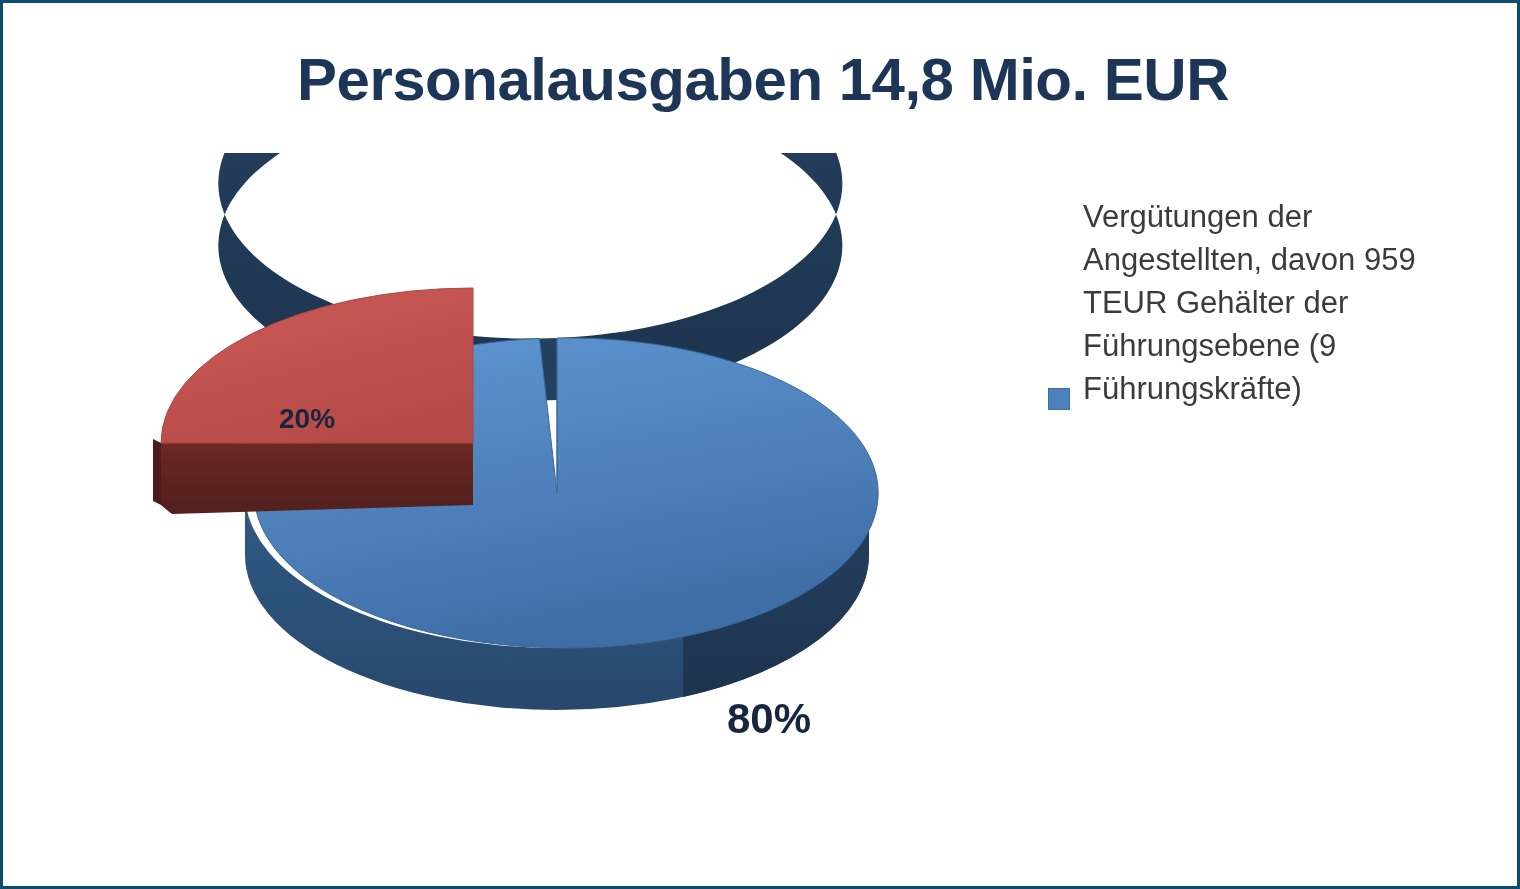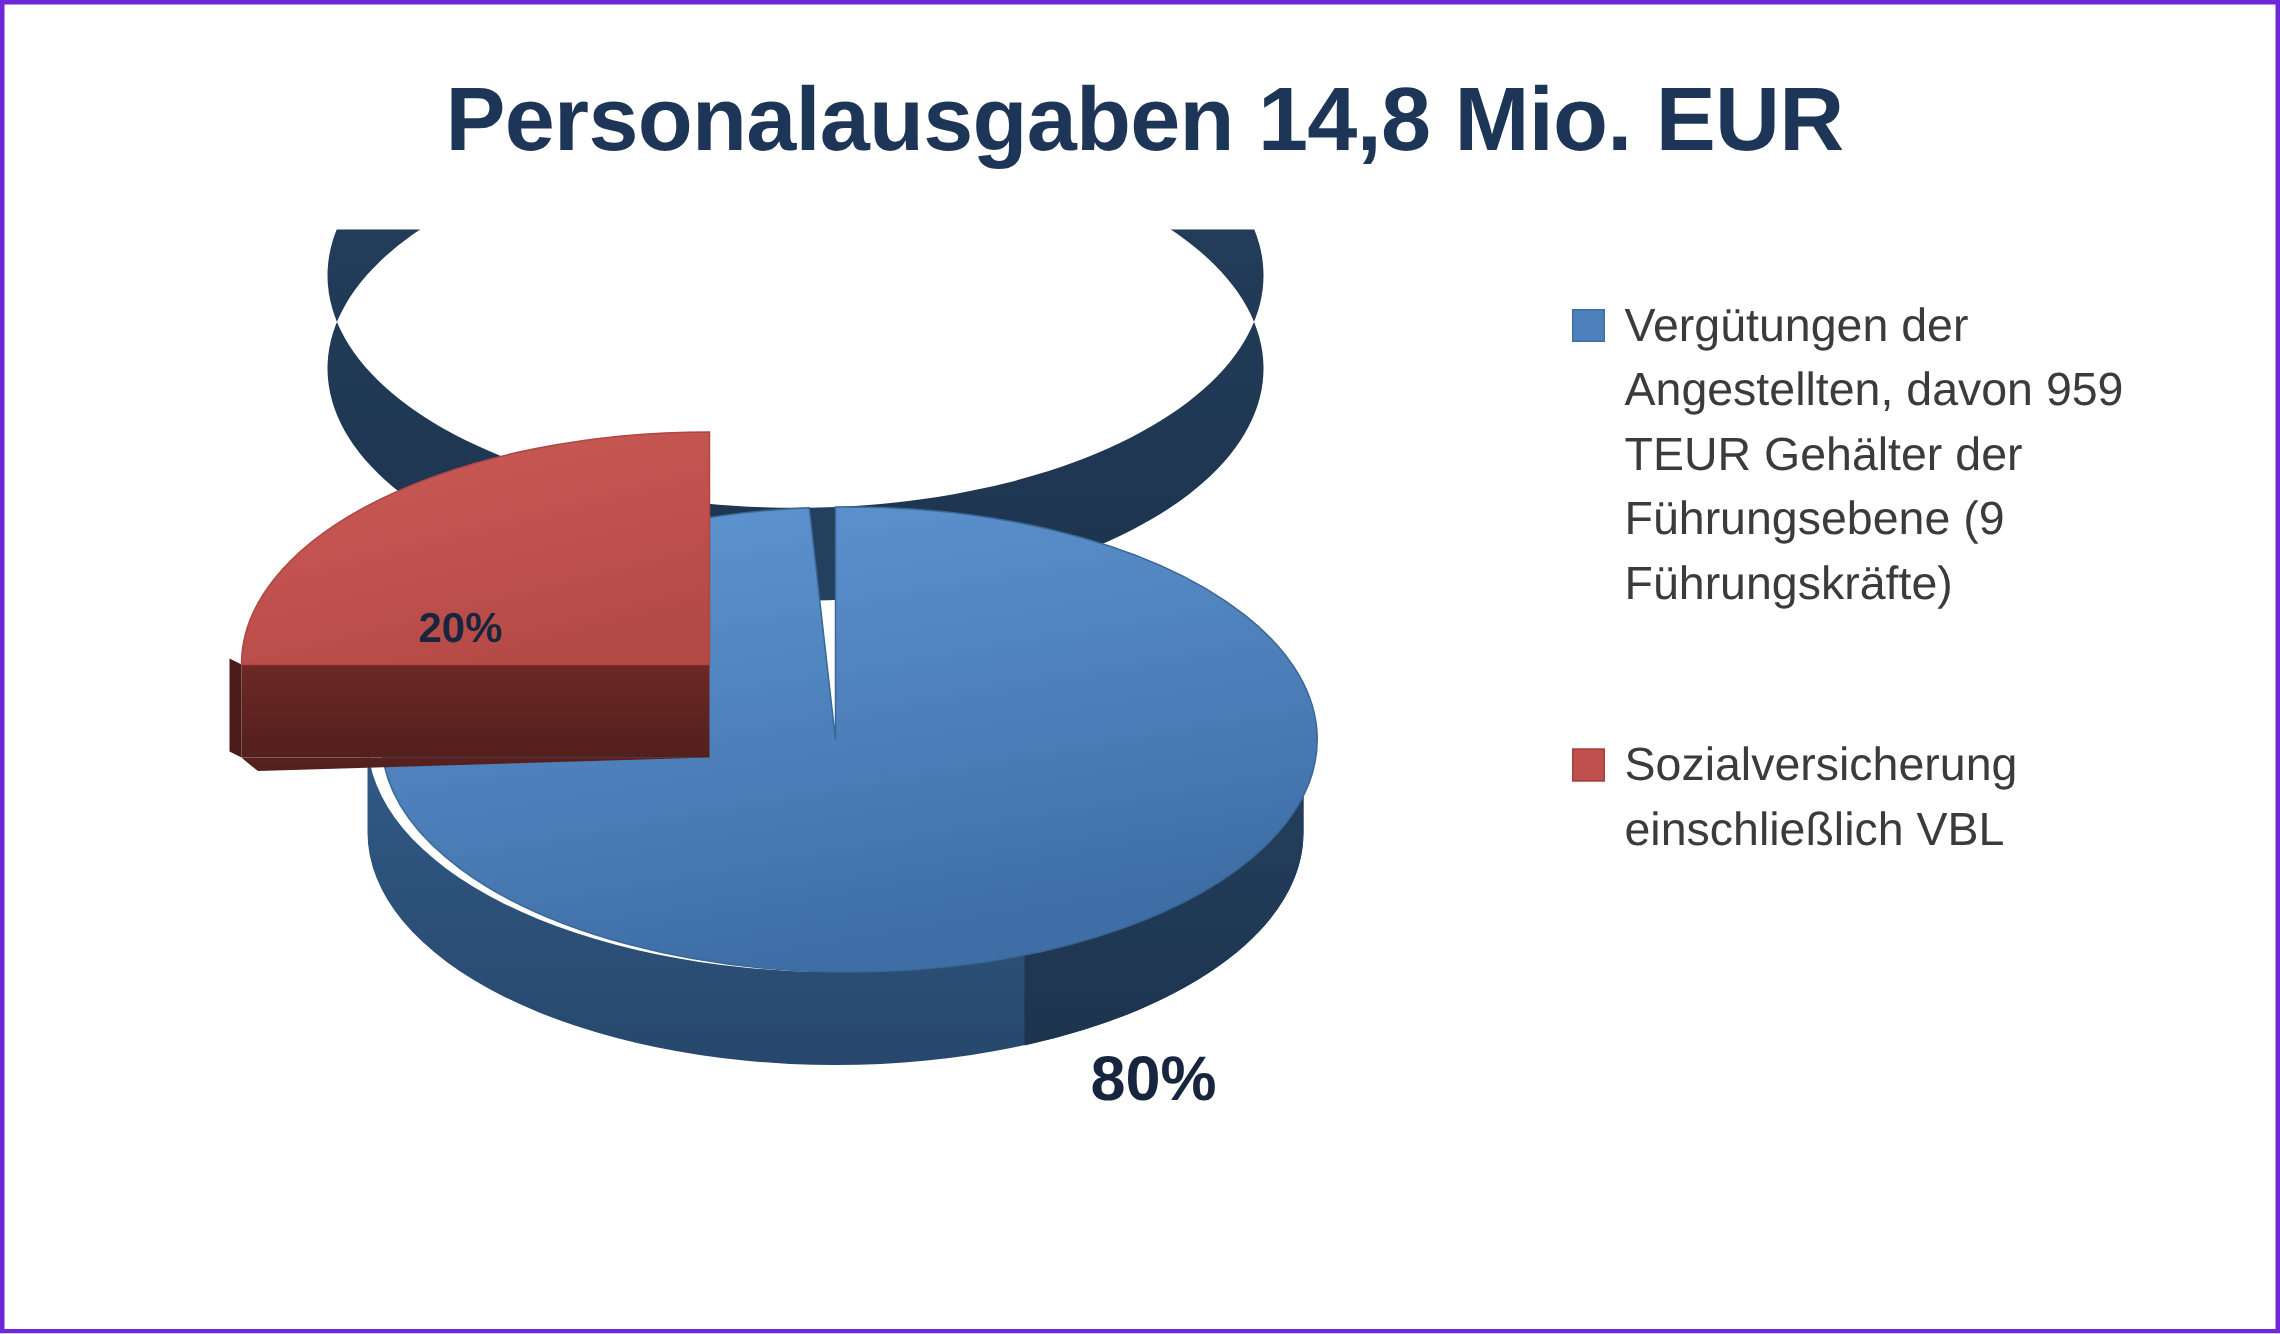--- a/index.html
+++ b/index.html
@@ -9,21 +9,21 @@
   }
   body {
     font-family: "Liberation Sans", sans-serif;
   }
   #slide {
     position: relative;
     width: 1520px;
     height: 889px;
     background: #ffffff;
     box-sizing: border-box;
-    border: 3px solid #6d28d9;
+    border: 3px solid #0c4a6e;
     overflow: hidden;
   }
 
   
   #chart-title {
     position: absolute;
     left: 0;
     top: 42px;
     width: 1520px;
     text-align: center;
@@ -70,21 +70,21 @@
 
   
   #legend {
     position: absolute;
     left: 1045px;
     top: 192px;
     width: 450px;
   }
   .legend-entry {
     display: flex;
-    align-items: flex-start;
+    align-items: flex-end;
     margin-bottom: 78px;
   }
   .legend-swatch {
     flex: 0 0 auto;
     width: 22px;
     height: 22px;
     margin-top: 11px;
     margin-right: 13px;
     box-sizing: border-box;
   }
@@ -190,20 +190,16 @@
     <div class="data-label" id="label-blue">80%</div>
   </div>
 
   <div id="legend">
 
     <div class="legend-entry">
       <span class="legend-swatch blue"></span>
       <span class="legend-text">Vergütungen der Angestellten, davon 959 TEUR Gehälter der Führungsebene (9 Führungskräfte)</span>
     </div>
 
-    <div class="legend-entry">
-      <span class="legend-swatch red"></span>
-      <span class="legend-text">Sozialversicherung einschließlich VBL</span>
-    </div>
 
   </div>
 
 </div>
 
 </body></html>

